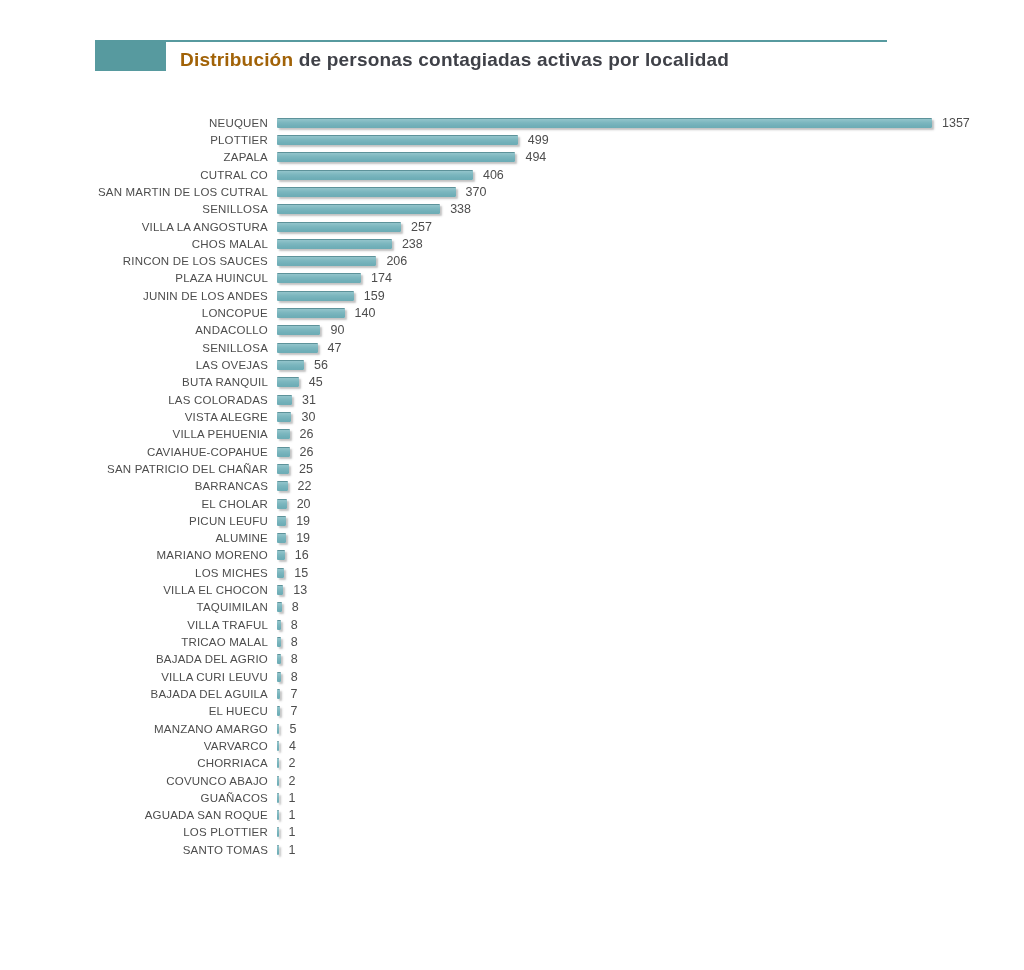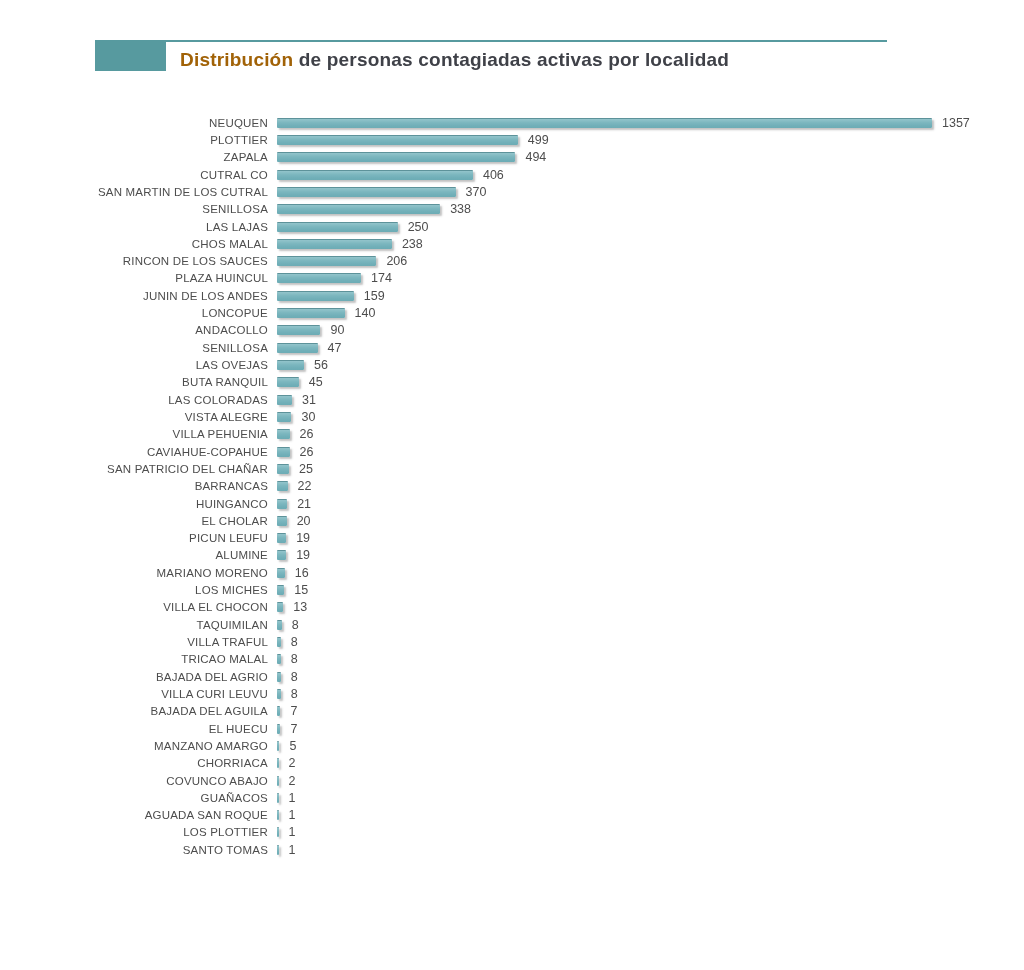--- a/index.html
+++ b/index.html
@@ -143,24 +143,24 @@
           </div>
         </div>
         <div class="row">
           <div class="lbl">SENILLOSA</div>
           <div class="barzone">
             <div class="bar" style="width: 163.147px;"></div>
             <div class="val">338</div>
           </div>
         </div>
         <div class="row">
-          <div class="lbl">LAS LAJAS</div>
-          <div class="barzone">
-            <div class="bar" style="width: 120.671px;"></div>
-            <div class="val">250</div>
+          <div class="lbl">VILLA LA ANGOSTURA</div>
+          <div class="barzone">
+            <div class="bar" style="width: 124.049px;"></div>
+            <div class="val">257</div>
           </div>
         </div>
         <div class="row">
           <div class="lbl">CHOS MALAL</div>
           <div class="barzone">
             <div class="bar" style="width: 114.878px;"></div>
             <div class="val">238</div>
           </div>
         </div>
         <div class="row">
@@ -255,27 +255,20 @@
           </div>
         </div>
         <div class="row">
           <div class="lbl">BARRANCAS</div>
           <div class="barzone">
             <div class="bar" style="width: 10.619px;"></div>
             <div class="val">22</div>
           </div>
         </div>
         <div class="row">
-          <div class="lbl">HUINGANCO</div>
-          <div class="barzone">
-            <div class="bar" style="width: 10.1363px;"></div>
-            <div class="val">21</div>
-          </div>
-        </div>
-        <div class="row">
           <div class="lbl">EL CHOLAR</div>
           <div class="barzone">
             <div class="bar" style="width: 9.65365px;"></div>
             <div class="val">20</div>
           </div>
         </div>
         <div class="row">
           <div class="lbl">PICUN LEUFU</div>
           <div class="barzone">
             <div class="bar" style="width: 9.17097px;"></div>
@@ -357,20 +350,27 @@
           <div class="barzone">
             <div class="bar" style="width: 3.37878px;"></div>
             <div class="val">7</div>
           </div>
         </div>
         <div class="row">
           <div class="lbl">MANZANO AMARGO</div>
           <div class="barzone">
             <div class="bar" style="width: 2.41341px;"></div>
             <div class="val">5</div>
+          </div>
+        </div>
+        <div class="row">
+          <div class="lbl">VARVARCO</div>
+          <div class="barzone">
+            <div class="bar" style="width: 1.93073px;"></div>
+            <div class="val">4</div>
           </div>
         </div>
         <div class="row">
           <div class="lbl">CHORRIACA</div>
           <div class="barzone">
             <div class="bar" style="width: 1.5px;"></div>
             <div class="val">2</div>
           </div>
         </div>
         <div class="row">

